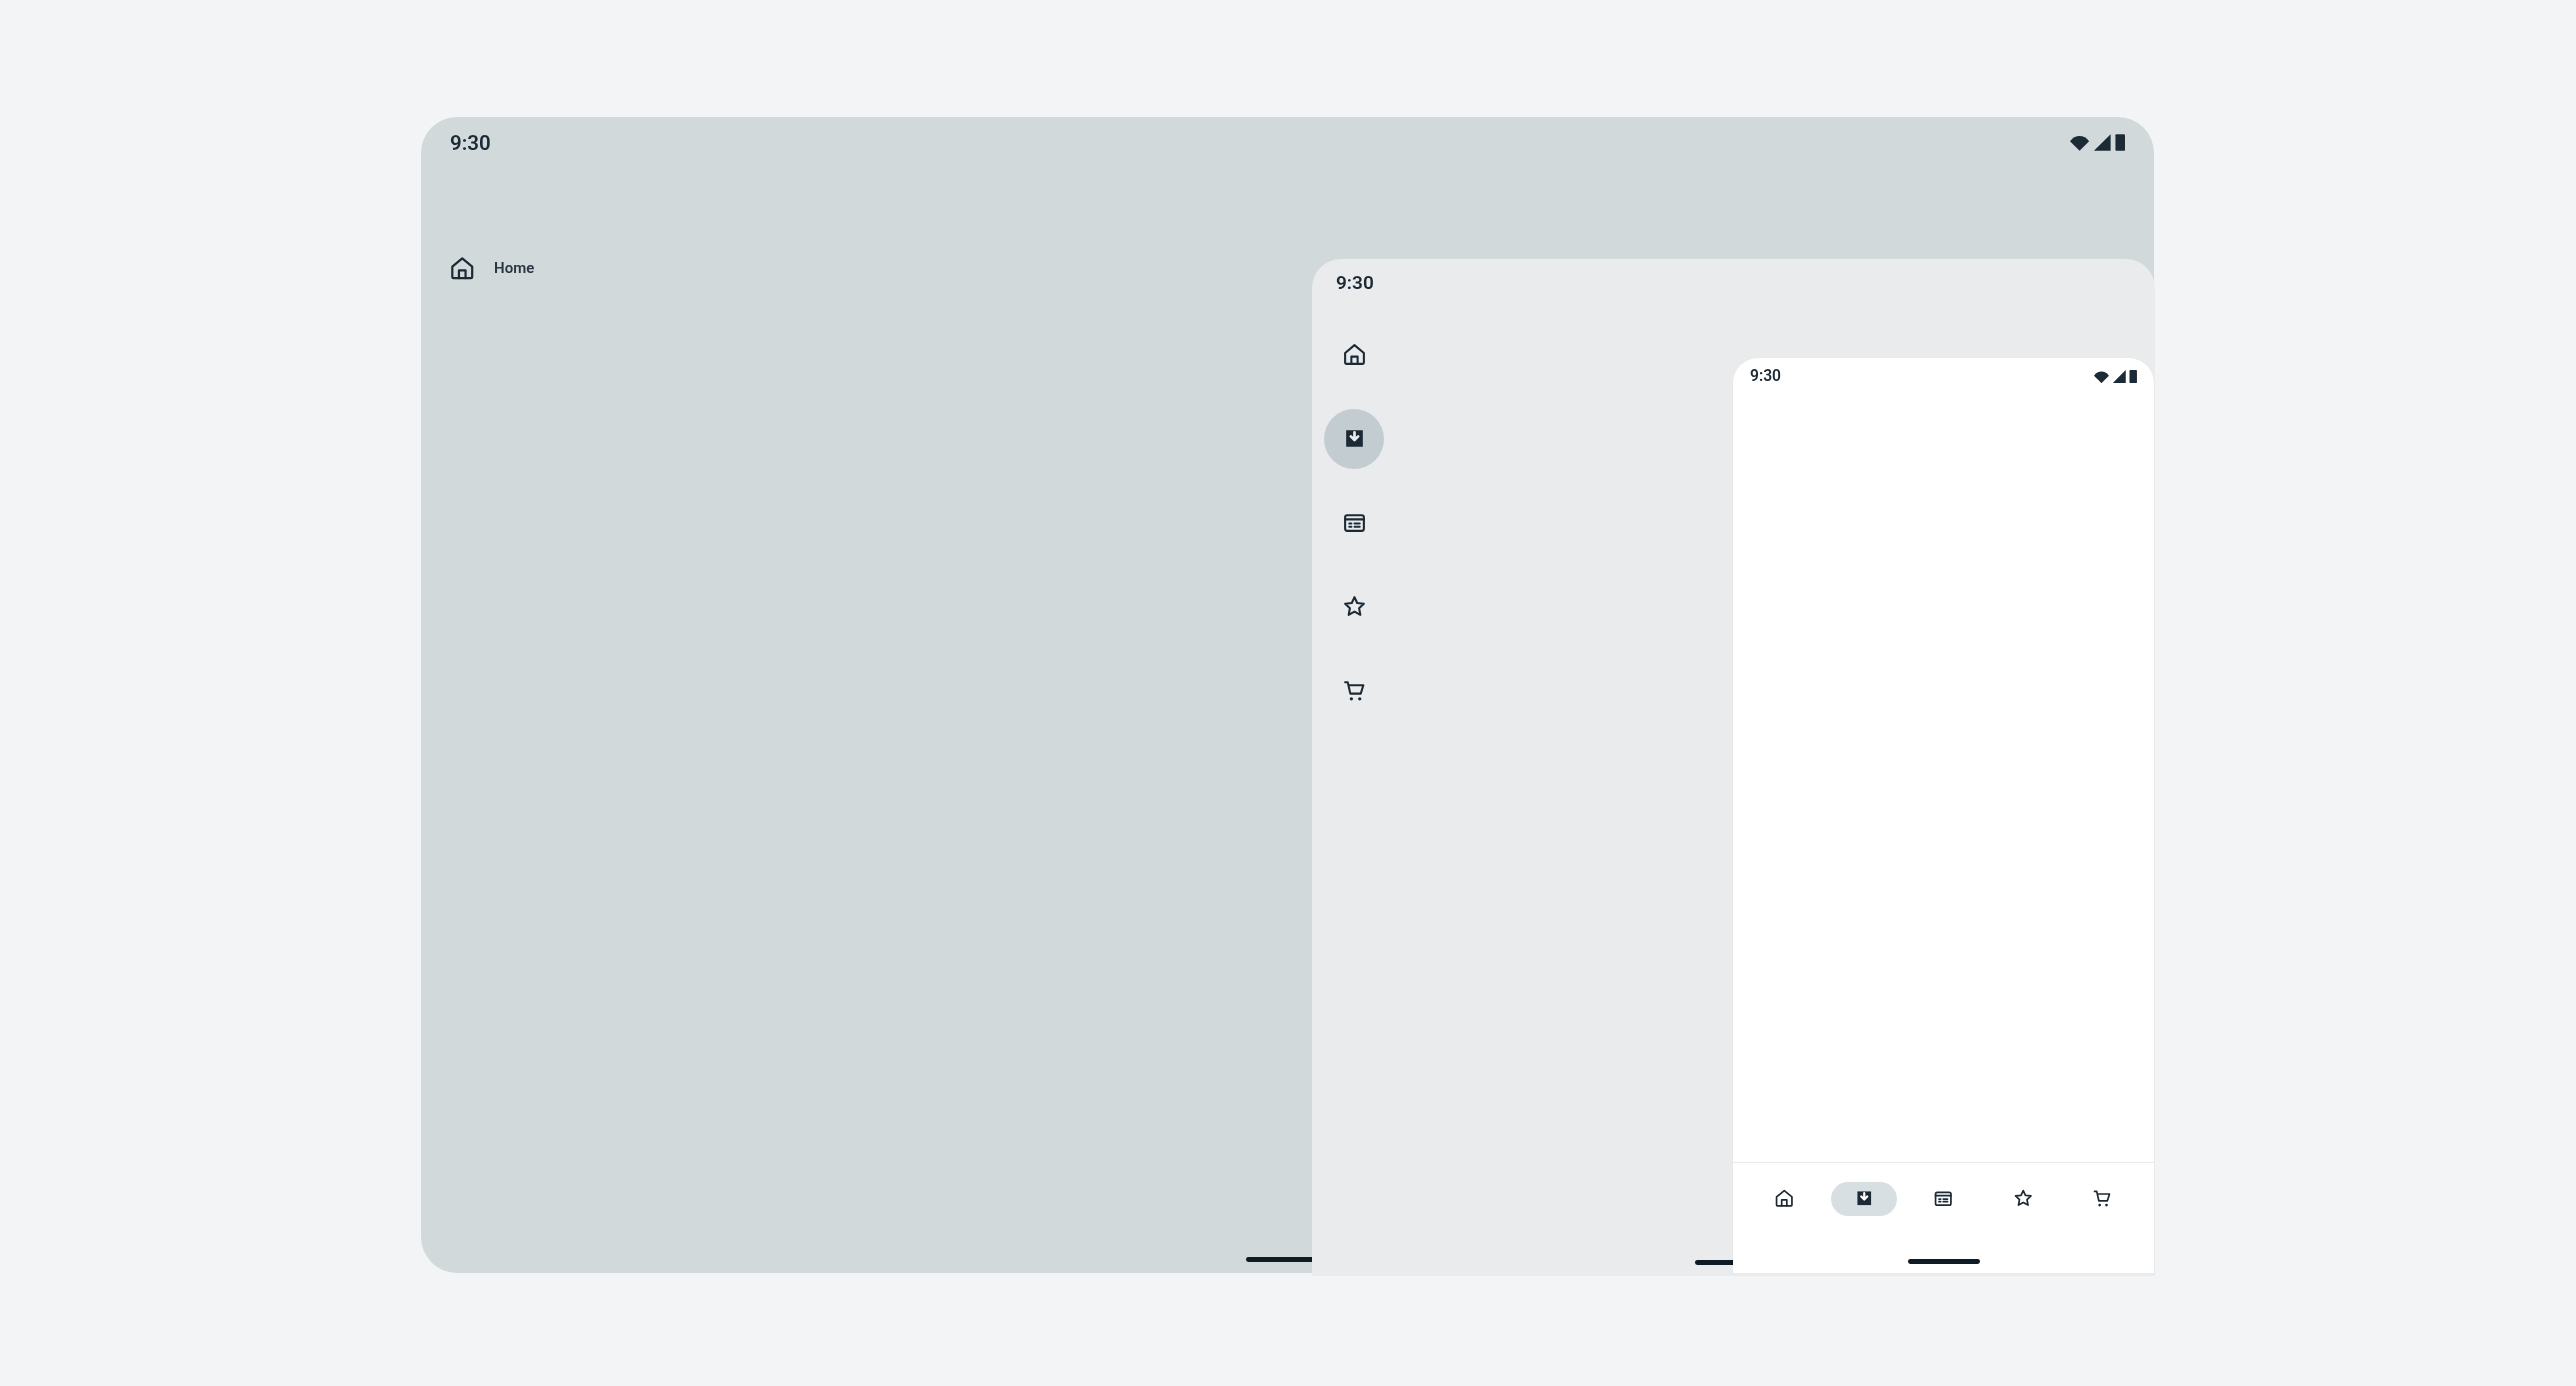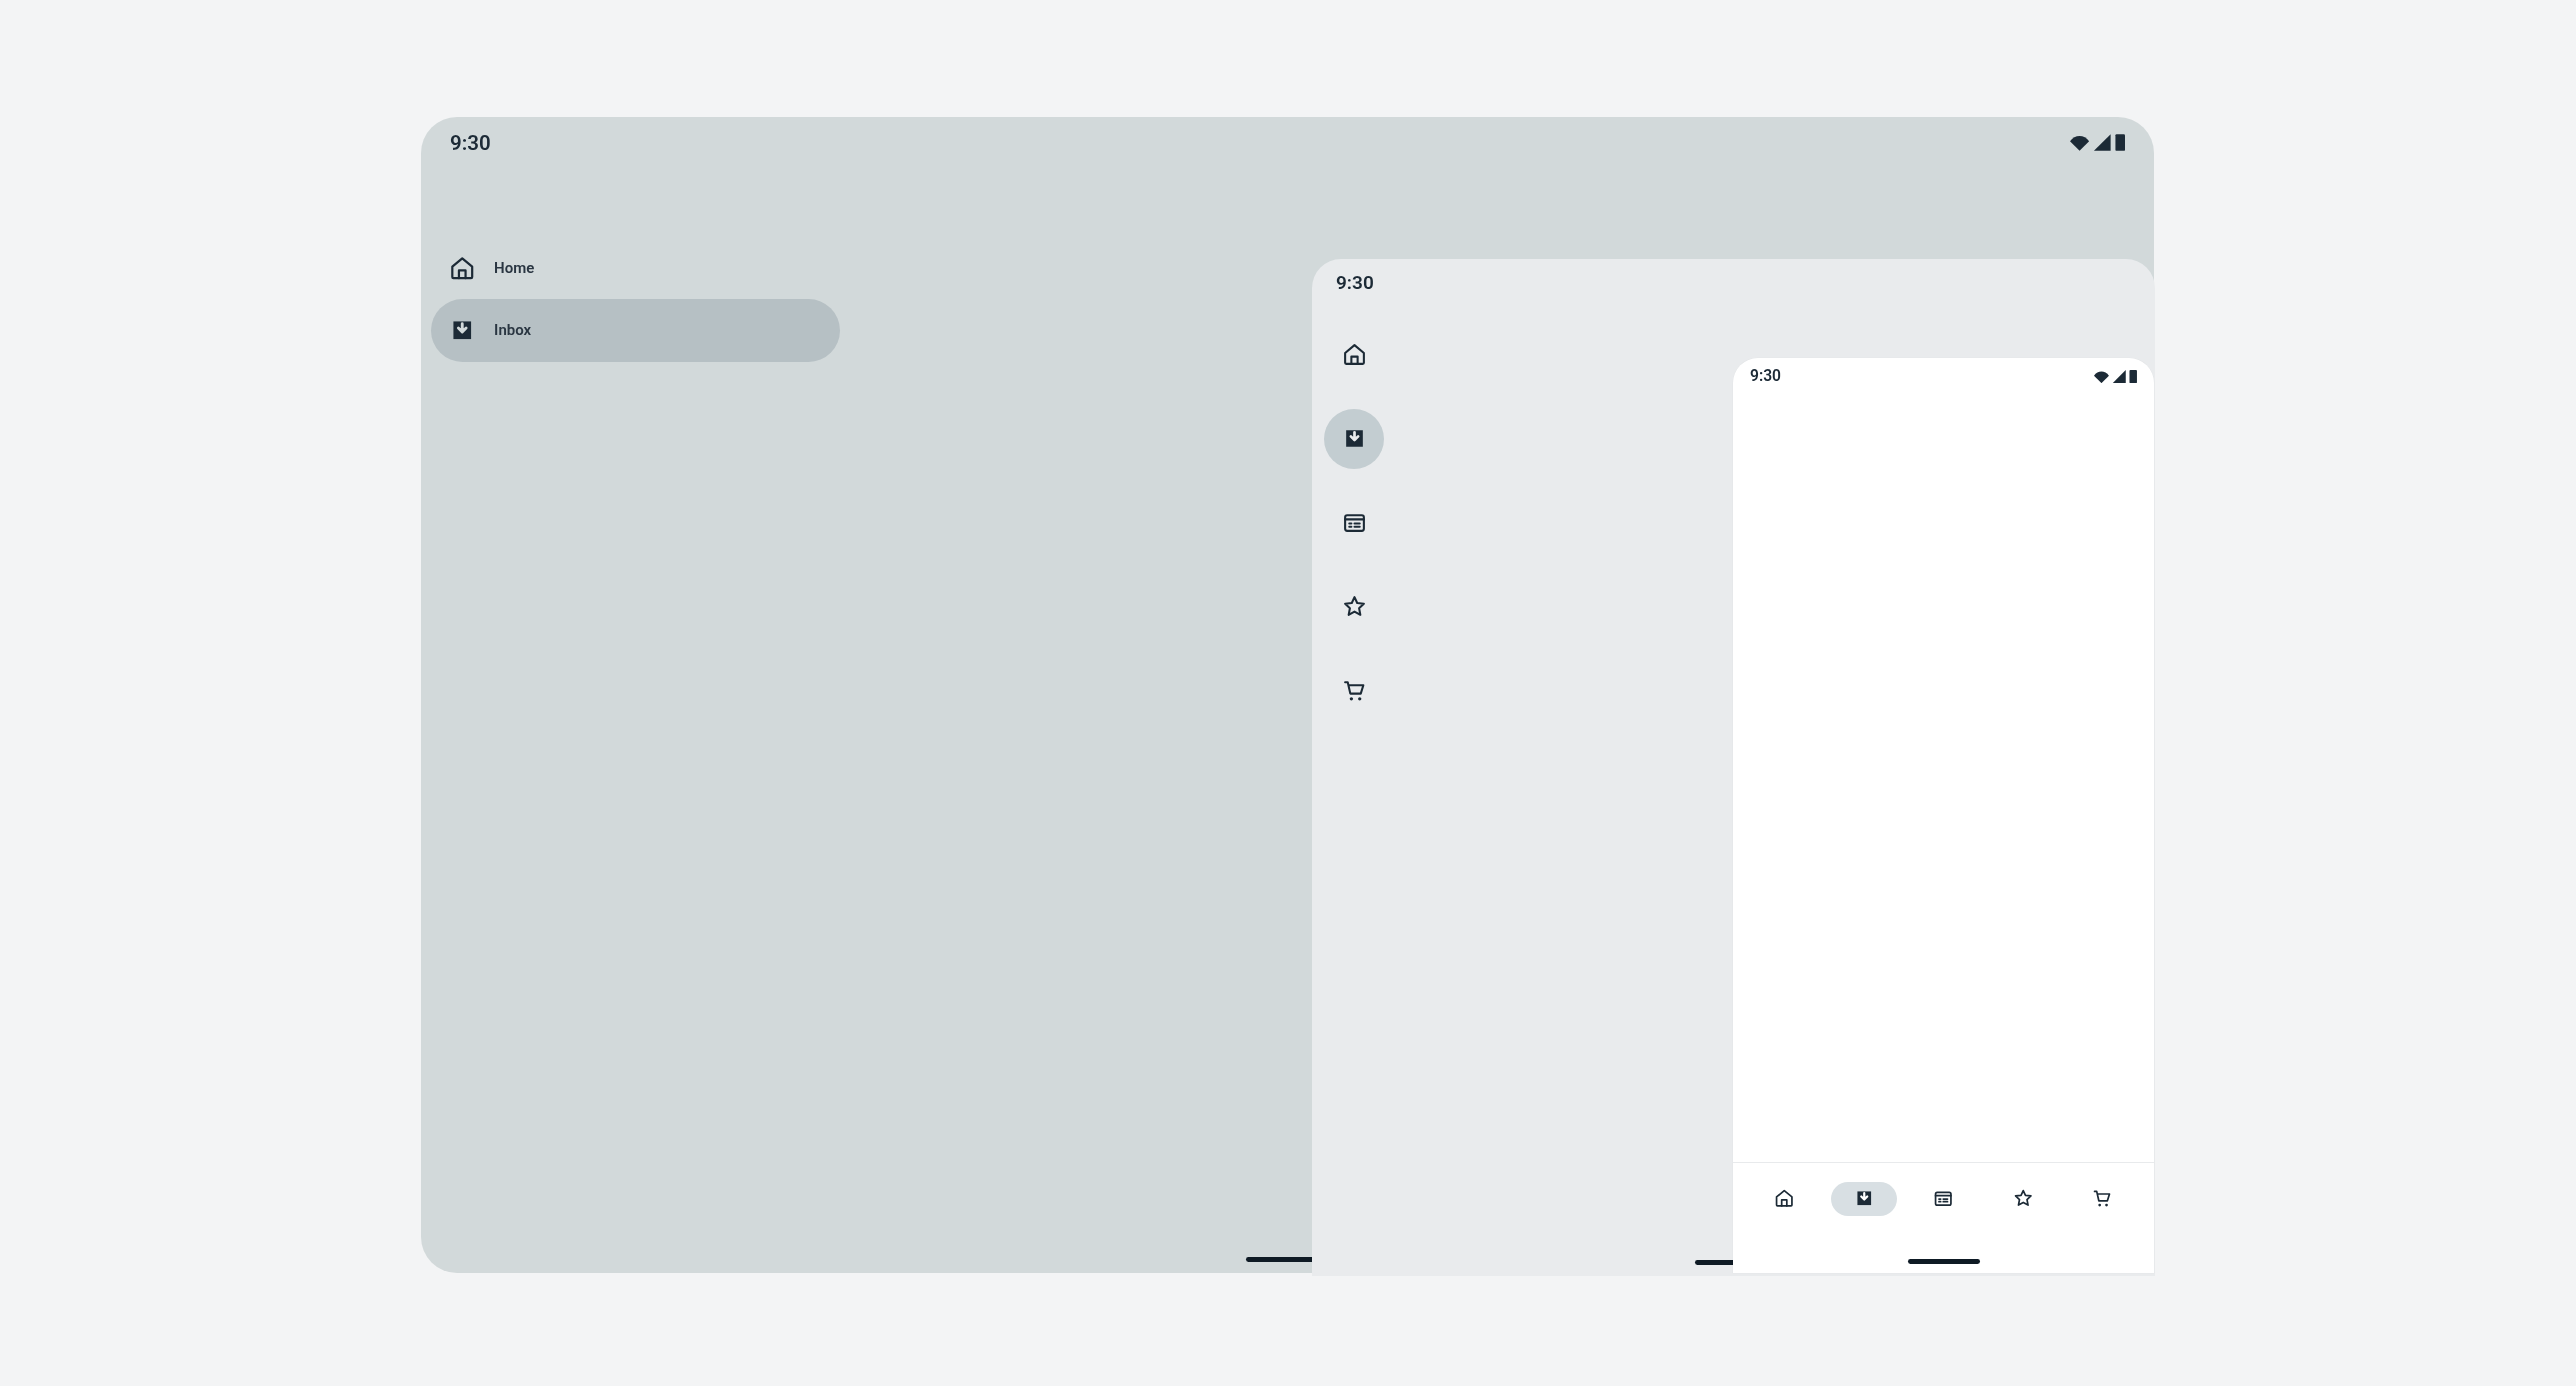--- a/index.html
+++ b/index.html
@@ -210,26 +210,20 @@
       </span>
     </div>
 
     <div class="drawer-large">
       <div class="drawer-item">
         <span class="icon"><svg viewBox="0 0 24 24">
                 <use href="#ic-home"></use>
               </svg></span>
         <span>Home</span>
       </div>
-      <div class="drawer-item active">
-        <span class="icon"><svg viewBox="0 0 24 24">
-                <use href="#ic-inbox"></use>
-              </svg></span>
-        <span>Inbox</span>
-      </div>
     </div>
 
     <div class="gesture-bar"></div>
   </div>
 
   <div class="frame-medium">
     <div class="statusbar">
       <span>9:30</span>
       <span class="status-icons"></span>
     </div>

